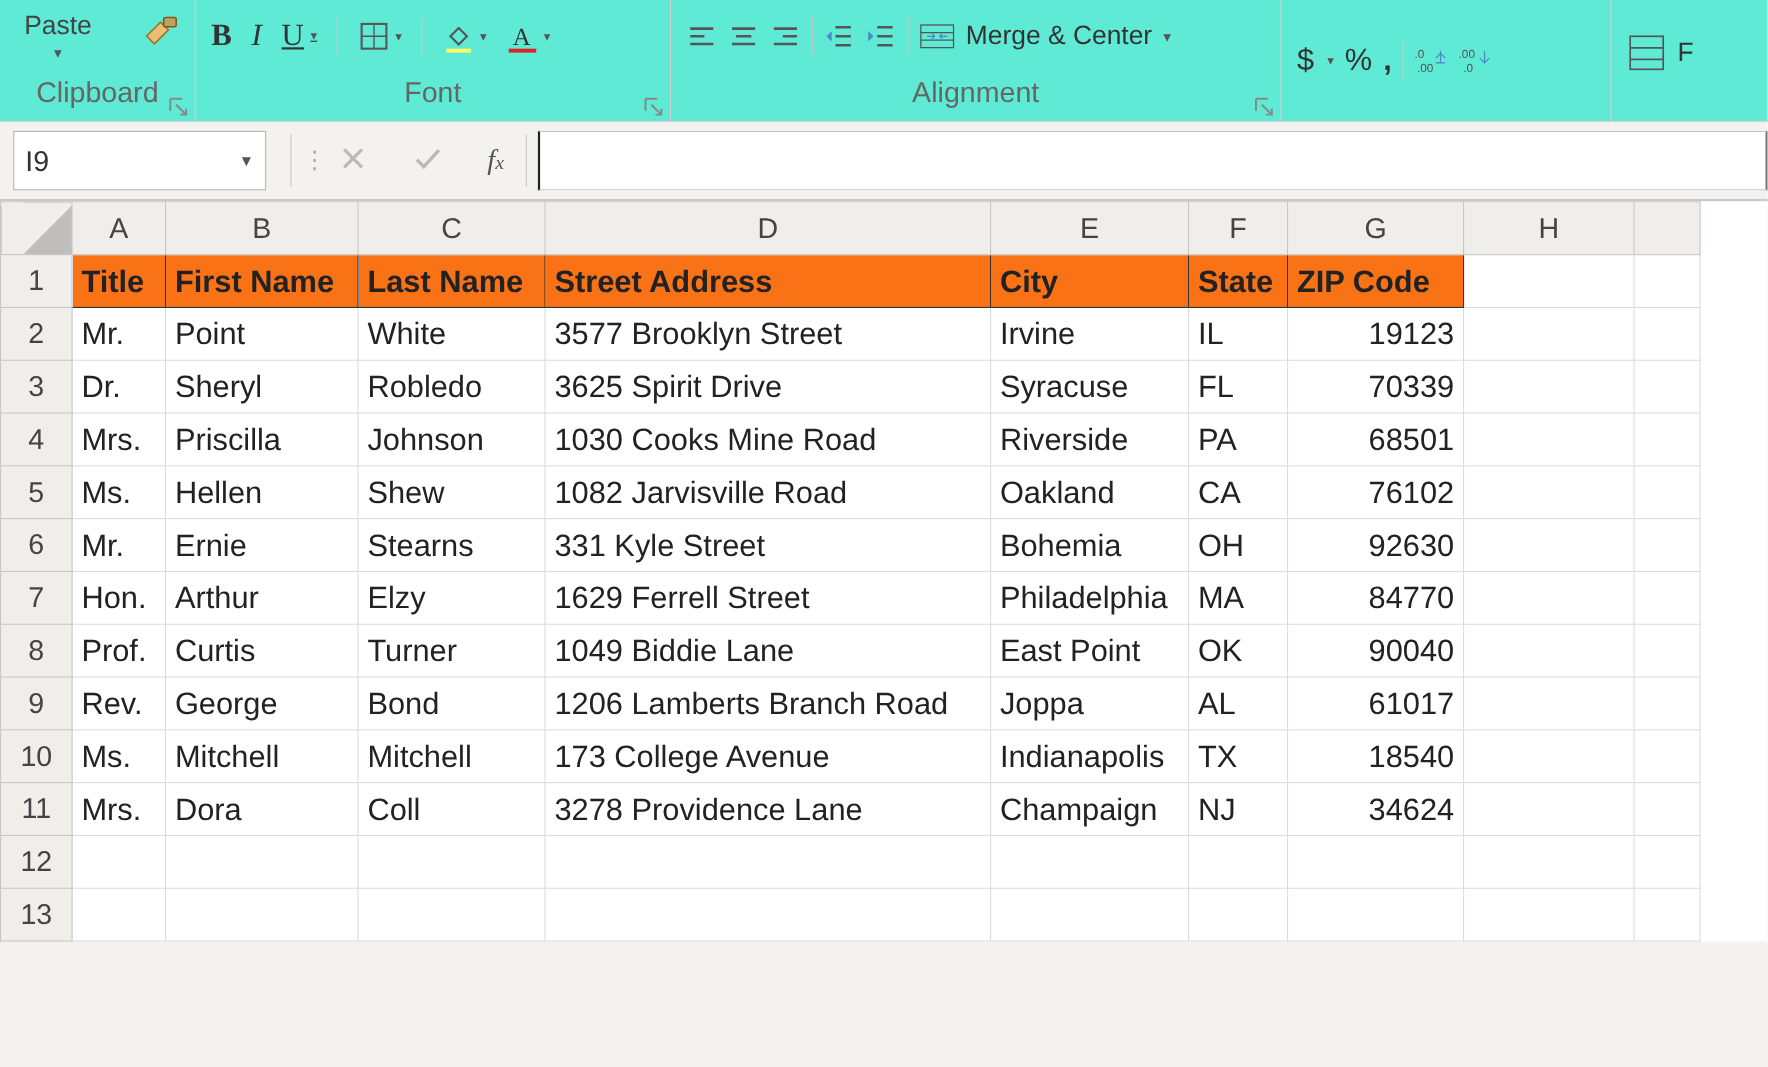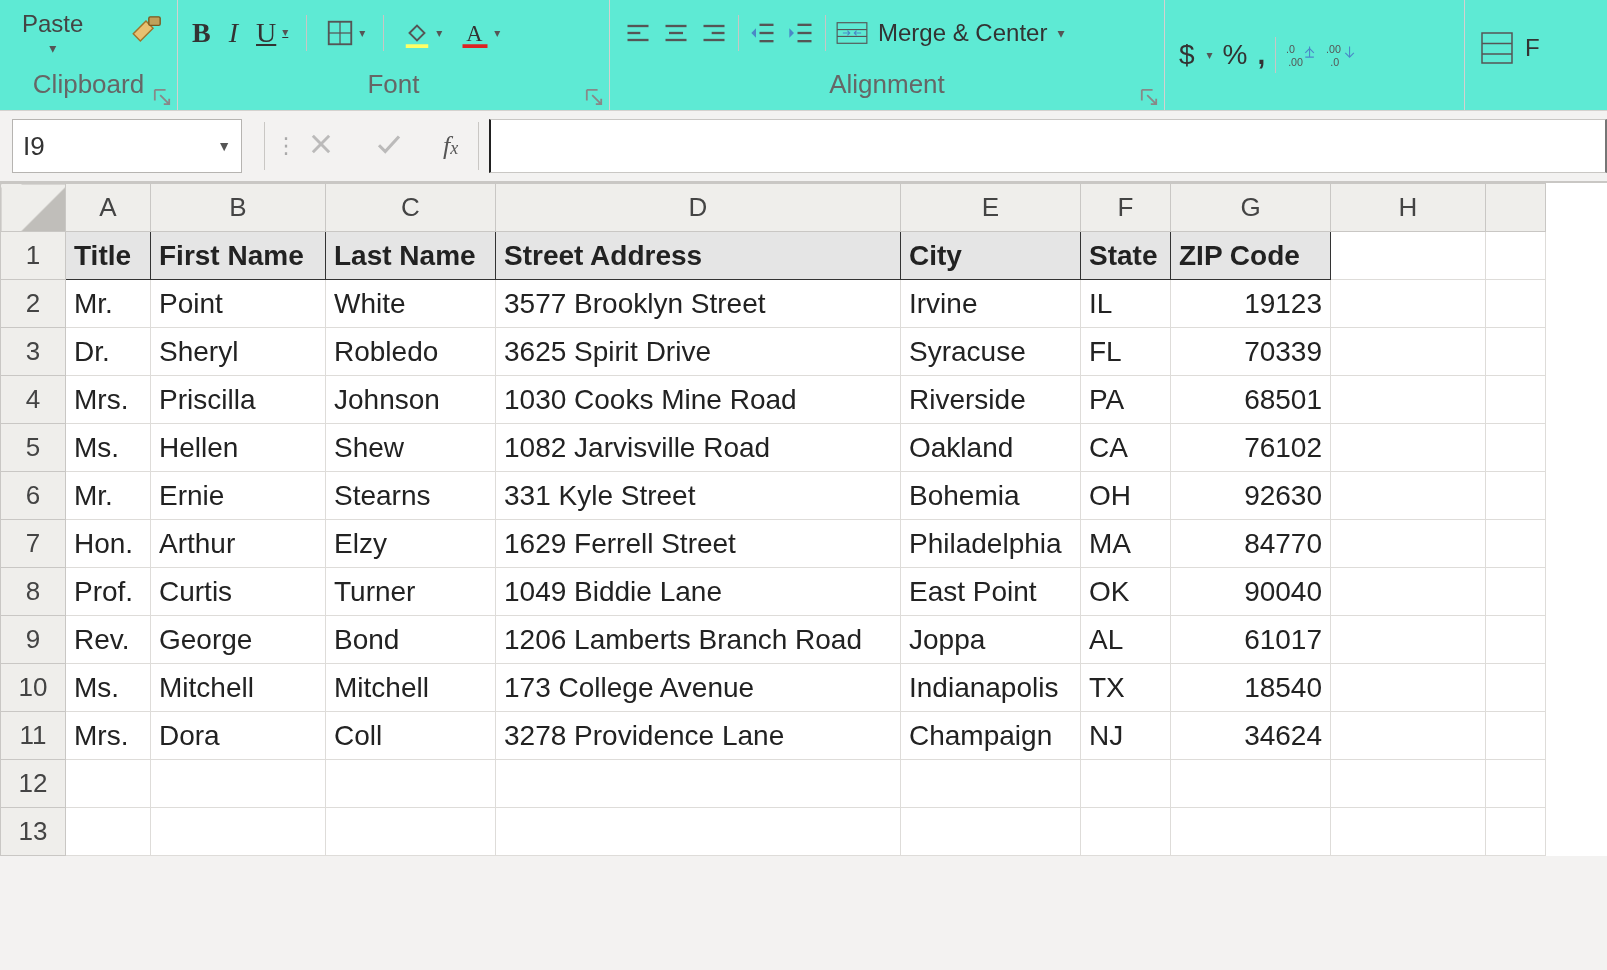--- a/index.html
+++ b/index.html
@@ -137,21 +137,21 @@
   border:1px solid #dedcd9;
   font-size: 28px;
   color:#222;
   padding: 4px 8px;
   height:48px;
   background:#fff;
   white-space: nowrap;
   overflow:hidden;
 }
 tr.header-row td.cell {
-  background:#e5e5e5;
+  background:#f97316;
   font-weight: bold;
   border:1px solid #333;
 }
 tr.header-row td.cell:last-of-type { border-right:1px solid #333; }
 td.num { text-align:right; }
 
 </style>
 </head>
 <body>
 

